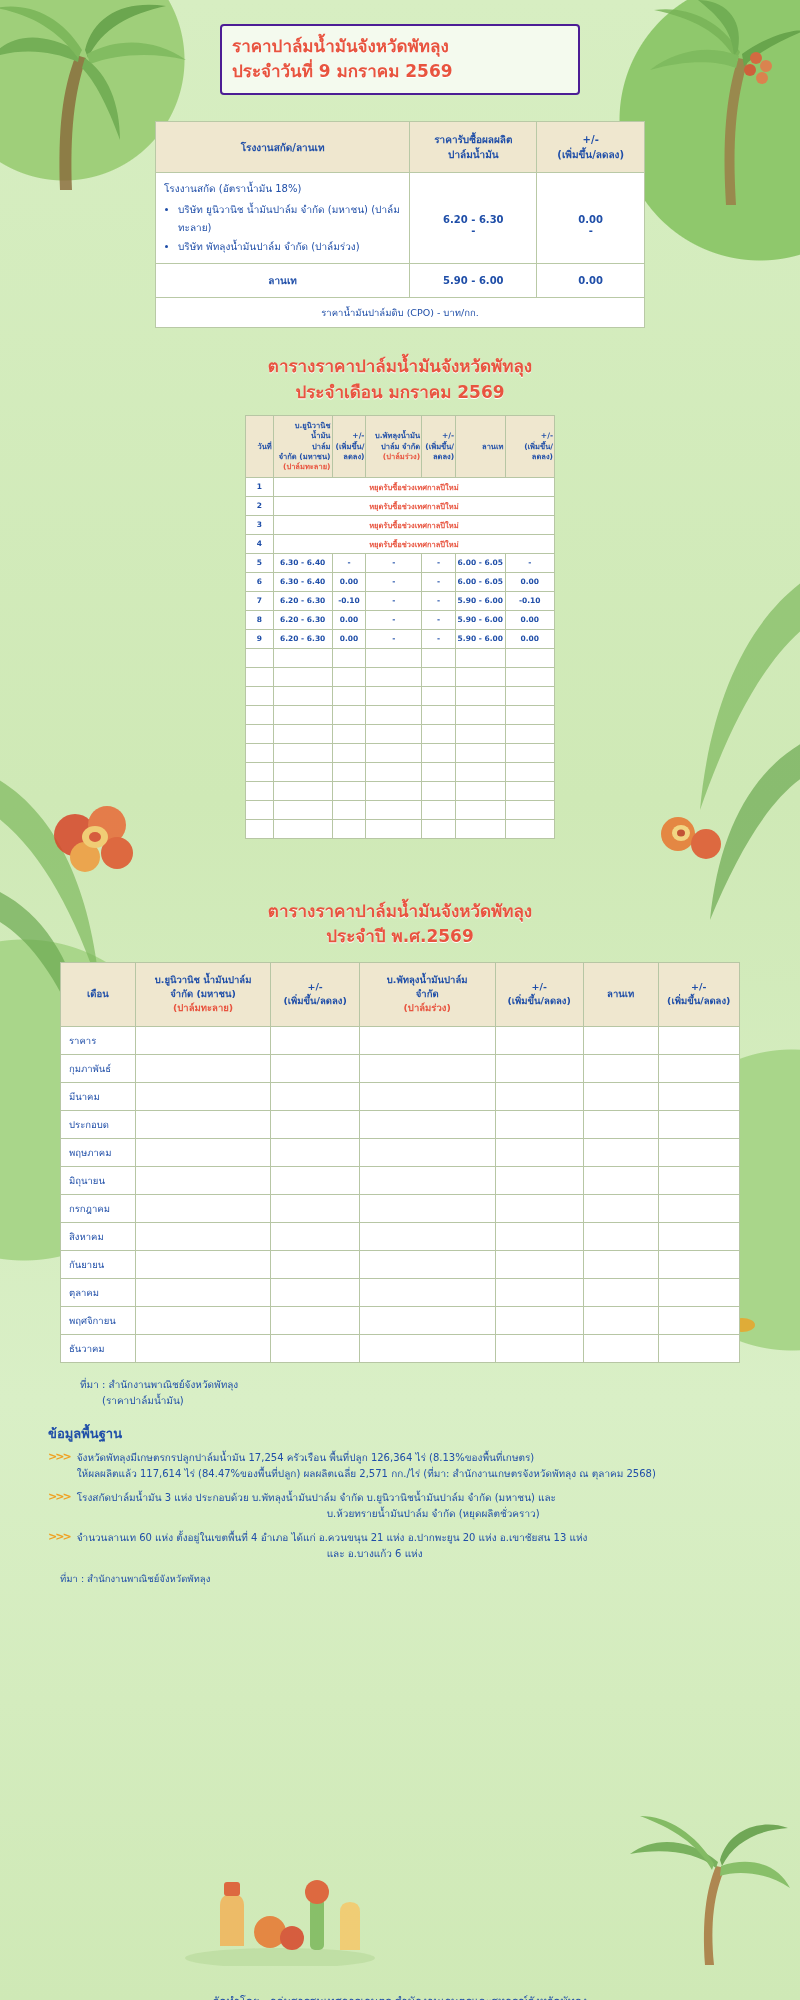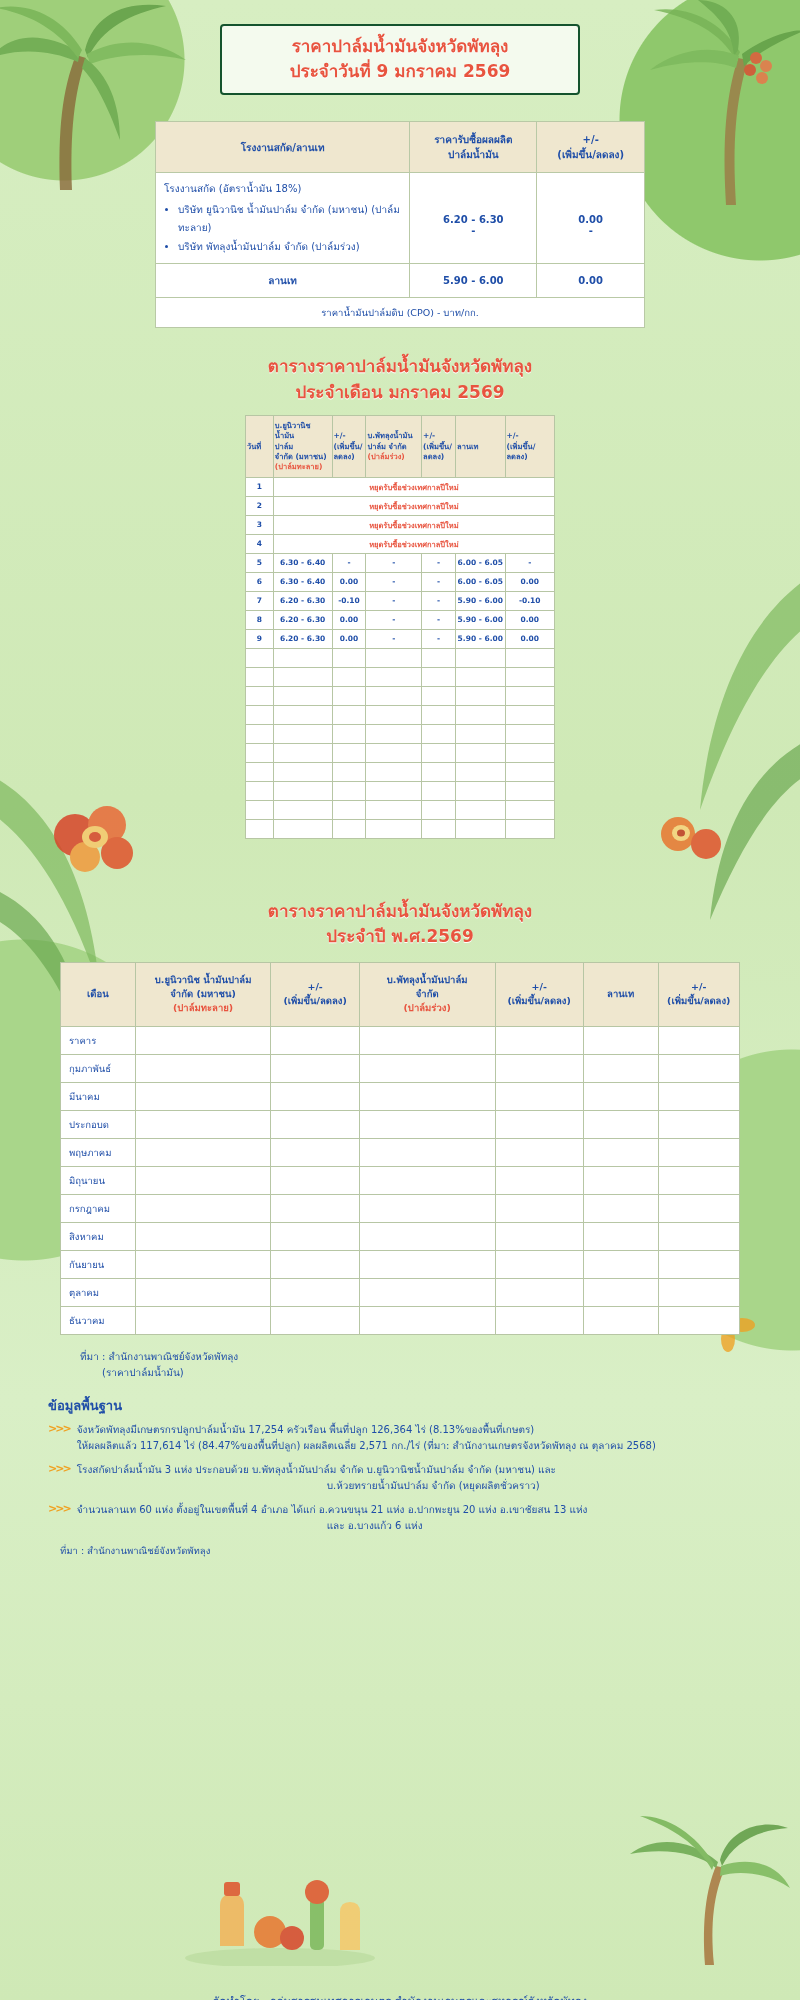--- a/index.html
+++ b/index.html
@@ -28,25 +28,24 @@
   .page {
     position:relative; z-index:3;
     width:800px; height:2000px;
     padding:0 20px;
   }
 
   
   .title-box{
     margin:24px auto 0;
     width:360px;
-    border:2px solid #14532d;
+    border:2px solid #4c1d95;
     background:rgba(255,255,255,.72);
     border-radius:4px;
     padding:8px 10px 10px;
-    text-align:center;
   }
   .title-box .l1, .title-box .l2{
     color:#e8543f; font-weight:bold; font-size:17px; line-height:1.45;
     text-shadow:0 1px 0 #fff;
   }
 
   .sub-title{
     text-align:center; margin:26px 0 10px;
     color:#e8543f; font-weight:bold; font-size:17px; line-height:1.5;
     text-shadow:0 1px 0 #fff;
@@ -67,21 +66,21 @@
   .t1 .lab li{ list-style:disc; }
   .t1 .rowlan td{ background:#fff; }
   .t1 .note td{ text-align:center; color:#1f4ea8; font-size:9.5px; }
 
   
   .t2-wrap{ width:310px; margin:8px auto 0; }
   .t2{ font-size:7.5px; }
   .t2 th, .t2 td{ border:1px solid #b7c6a4; }
   .t2 thead th{
     background:#efe7cf; color:#1f4ea8; font-weight:bold;
-    padding:5px 1px; line-height:1.35; text-align:left; vertical-align:middle;
+    padding:5px 1px; line-height:1.35; text-align:right; vertical-align:middle;
   }
   .t2 td{ height:19px; text-align:center; color:#1f4ea8; font-weight:bold; padding:0 1px; }
   .t2 td.holiday{ color:#e8543f; font-weight:bold; }
   .t2 td.day{ color:#1f4ea8; }
 
   
   .t3-wrap{ width:680px; margin:12px auto 0; }
   .t3 th, .t3 td{ border:1px solid #b7c6a4; }
   .t3 thead th{
     background:#efe7cf; color:#1f4ea8; font-weight:bold; font-size:9.5px;
@@ -572,20 +571,29 @@
           <tr>
             <td class="month">ตุลาคม</td>
             <td></td>
             <td></td>
             <td></td>
             <td></td>
             <td></td>
             <td></td>
           </tr>
           <tr>
+            <td class="month">พฤศจิกายน</td>
+            <td></td>
+            <td></td>
+            <td></td>
+            <td></td>
+            <td></td>
+            <td></td>
+          </tr>
+          <tr>
             <td class="month">ธันวาคม</td>
             <td></td>
             <td></td>
             <td></td>
             <td></td>
             <td></td>
             <td></td>
           </tr>
         </tbody>
     </table>

